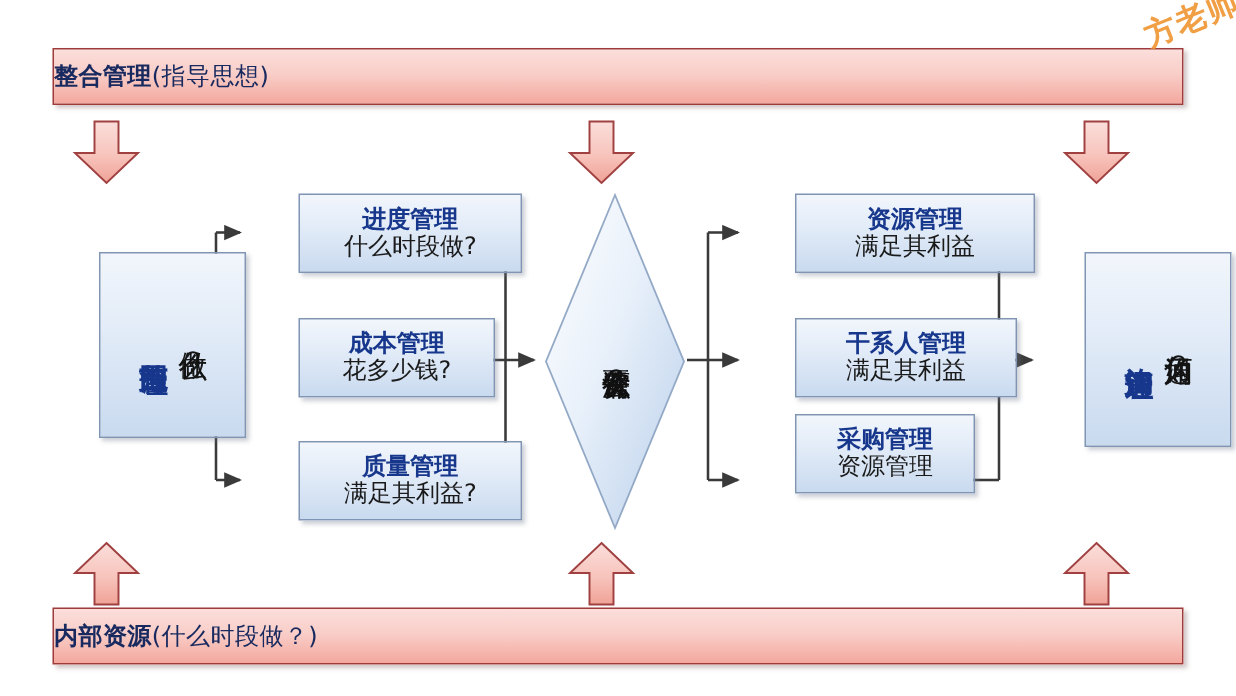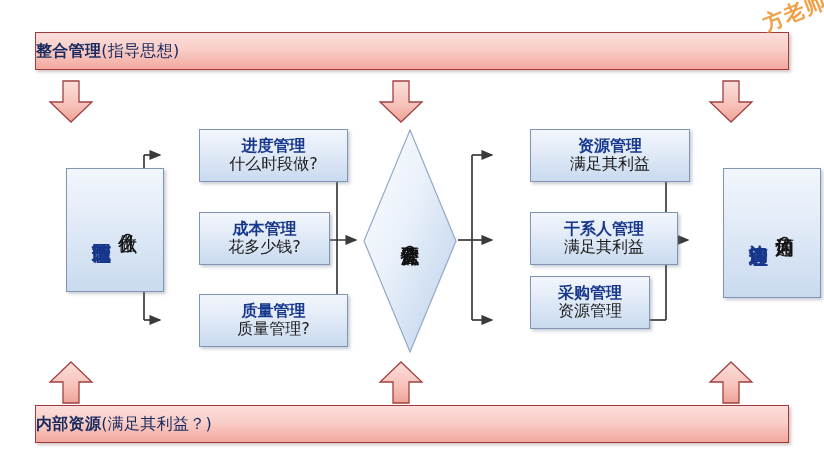--- a/index.html
+++ b/index.html
@@ -235,21 +235,21 @@
     <span class="sub">什么时段做?</span>
   </div>
 
   <div class="bluebox midbox" style="left:166px; top:212px; width:131px; height:53px;">
     <span class="title">成本管理</span>
     <span class="sub">花多少钱?</span>
   </div>
 
   <div class="bluebox midbox" style="left:166px; top:294px; width:149px; height:53px;">
     <span class="title">质量管理</span>
-    <span class="sub">质量管理?</span>
+    <span class="sub">满足其利益?</span>
   </div>
 
   <div id="diamond-wrap">
     <svg width="96" height="226" viewBox="0 0 96 226">
       <defs>
         <linearGradient id="gDiamond" x1="0" y1="0" x2="1" y2="1">
           <stop offset="0%" stop-color="#ffffff"></stop>
           <stop offset="45%" stop-color="#e8f0fa"></stop>
           <stop offset="100%" stop-color="#b9cfea"></stop>
         </linearGradient>
@@ -299,19 +299,19 @@
     </svg>
   </div>
   <div class="block-arrow" style="left:708px; top:360px;">
     <svg width="46" height="44" viewBox="0 0 46 44">
       <path d="M23,2 L44,22 L31,22 L31,43 L15,43 L15,22 L2,22 Z" fill="url(#gUp)" stroke="#a04040" stroke-width="1.3"></path>
     </svg>
   </div>
 
   <div class="banner" id="banner-bottom">
     <div class="banner-text">
-      <span class="bold">内部资源</span><span>(满足其利益？)</span>
+      <span class="bold">内部资源</span><span>(什么时段做？)</span>
     </div>
   </div>
 
   <div id="watermark">方老师</div>
 
 </div>
 
 </body></html>

